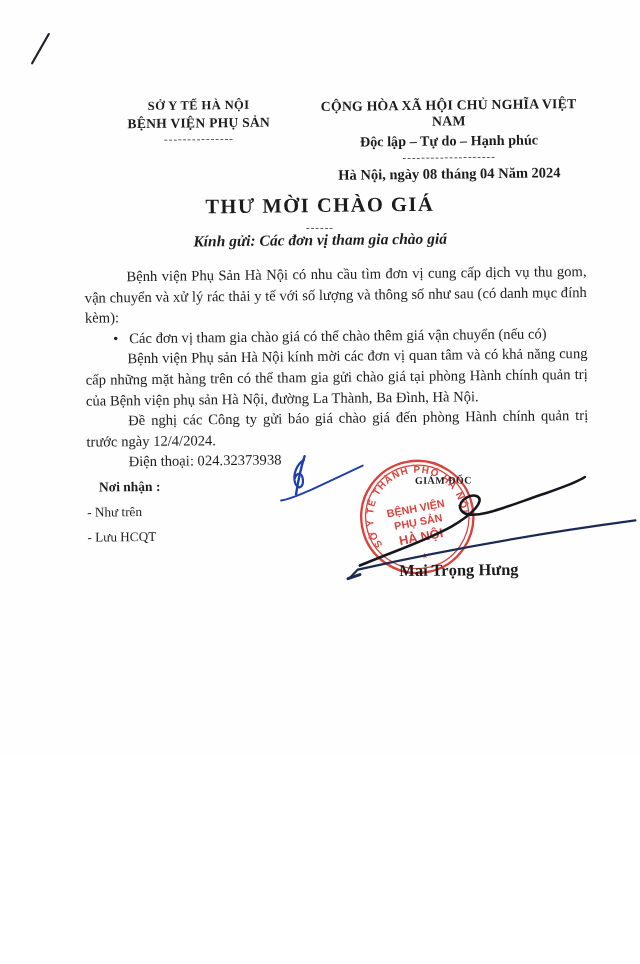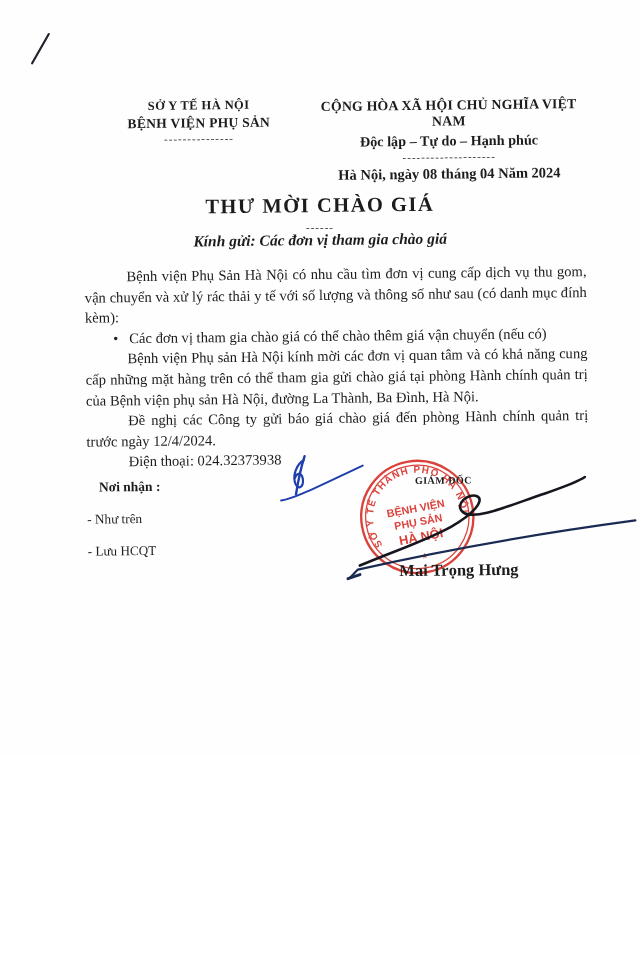--- a/index.html
+++ b/index.html
@@ -28,21 +28,21 @@
   
   .body-text{position:absolute;left:84px;top:264px;width:502px;
     font-size:14.6px;line-height:20.6px;text-align:justify;}
   .body-text p{margin:0;text-indent:42px;}
   .bullet-line{display:flex;text-indent:0 !important;padding-left:28px;}
   .bullet-line .dot{width:16px;flex:0 0 16px;}
   .phone-line{position:relative;}
   
   .recipients{position:absolute;left:84px;top:477px;font-size:13.2px;}
   .recipients .lbl{font-weight:700;font-size:13.5px;margin-left:12px;}
-  .recipients .item{margin-top:16px;}
+  .recipients .item{margin-top:9px;}
   
   .pos-title{position:absolute;left:412px;top:476px;font-size:10px;font-weight:700;letter-spacing:.5px;}
   .signer{position:absolute;left:380px;top:562px;width:150px;text-align:center;
     font-size:16.5px;font-weight:700;}
   .stamp-svg{position:absolute;left:355px;top:459px;width:118px;height:118px;
     transform:rotate(-10deg);opacity:.92;}
   .sig-svg{position:absolute;left:330px;top:440px;width:310px;height:160px;pointer-events:none;}
   .pen-svg{position:absolute;left:268px;top:448px;width:100px;height:60px;pointer-events:none;}
   .slash-svg{position:absolute;left:28px;top:28px;width:28px;height:36px;}
   .speck{position:absolute;left:632px;top:950px;width:3px;height:10px;background:#3a3a3a;transform:rotate(14deg);}

